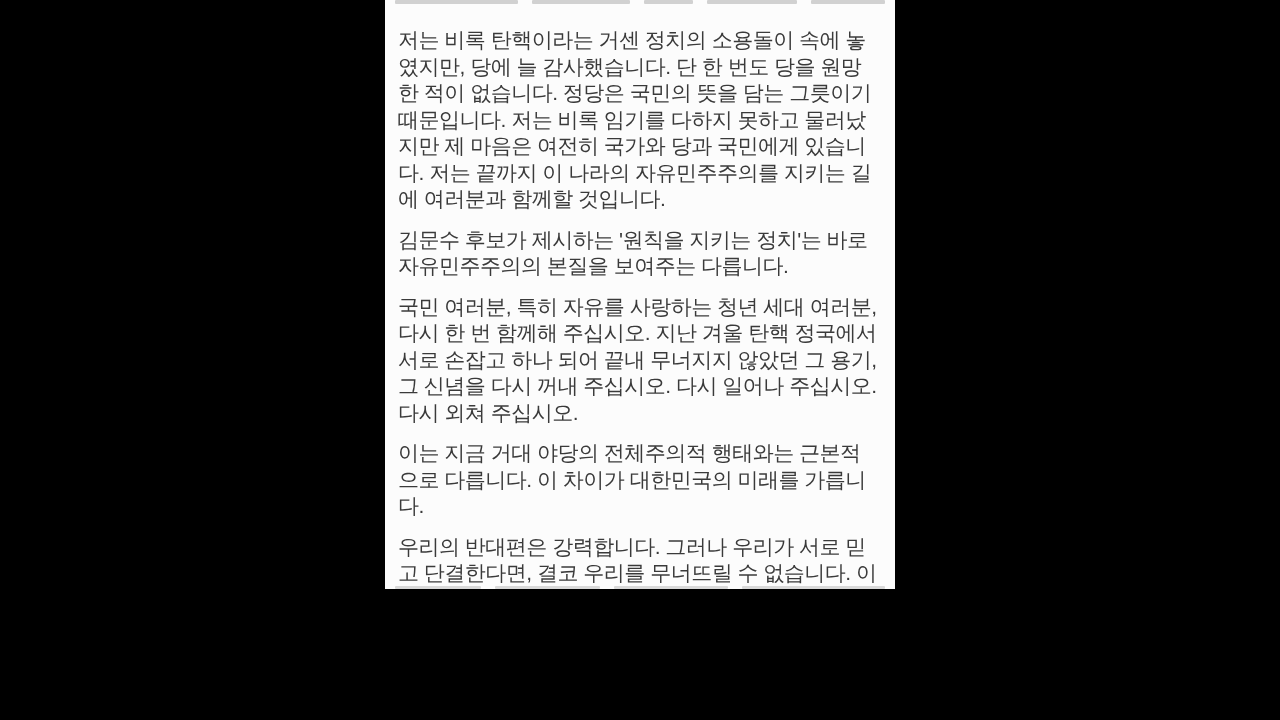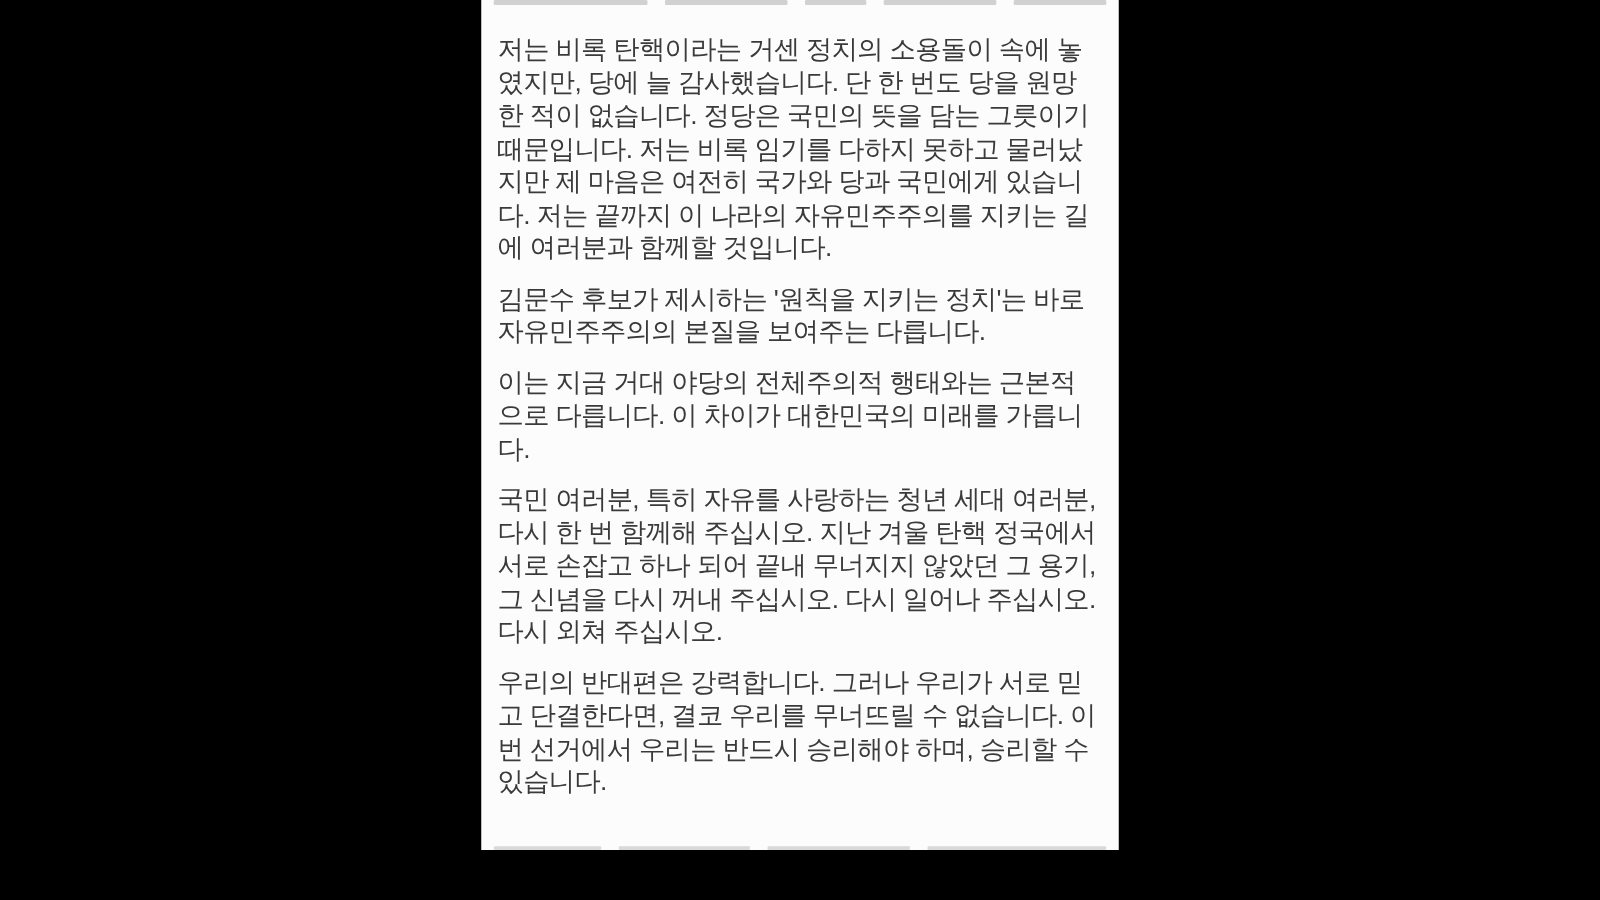--- a/index.html
+++ b/index.html
@@ -19,21 +19,21 @@
     background: #000000;
   }
   .letterbox.left  { left: 0; width: 385px; }
   .letterbox.right { left: 895px; width: 385px; }
 
   .doc-panel {
     position: absolute;
     left: 385px;
     top: 0;
     width: 510px;
-    height: 680px;
+    height: 589px;
     background: #fcfcfc;
     overflow: hidden;
   }
 
   
   .clip-strip {
     position: absolute;
     left: 0;
     width: 100%;
     display: flex;
@@ -85,22 +85,22 @@
     <span class="w3"></span>
       <span class="w1"></span>
       <span class="w4"></span>
       <span class="w5"></span>
       <span class="w2"></span>
   </div>
 
   <div class="doc-content" style="color: rgb(58, 58, 58);">
     <p>저는 비록 탄핵이라는 거센 정치의 소용돌이 속에 놓였지만, 당에 늘 감사했습니다. 단 한 번도 당을 원망한 적이 없습니다. 정당은 국민의 뜻을 담는 그릇이기 때문입니다. 저는 비록 임기를 다하지 못하고 물러났지만 제 마음은 여전히 국가와 당과 국민에게 있습니다. 저는 끝까지 이 나라의 자유민주주의를 지키는 길에 여러분과 함께할 것입니다.</p>
     <p>김문수 후보가 제시하는 '원칙을 지키는 정치'는 바로 자유민주주의의 본질을 보여주는 다릅니다.</p>
+    <p>국민 여러분, 특히 자유를 사랑하는 청년 세대 여러분, 다시 한 번 함께해 주십시오. 지난 겨울 탄핵 정국에서 서로 손잡고 하나 되어 끝내 무너지지 않았던 그 용기, 그 신념을 다시 꺼내 주십시오. 다시 일어나 주십시오. 다시 외쳐 주십시오.</p>
     <p>이는 지금 거대 야당의 전체주의적 행태와는 근본적으로 다릅니다. 이 차이가 대한민국의 미래를 가릅니다.</p>
-    <p>국민 여러분, 특히 자유를 사랑하는 청년 세대 여러분, 다시 한 번 함께해 주십시오. 지난 겨울 탄핵 정국에서 서로 손잡고 하나 되어 끝내 무너지지 않았던 그 용기, 그 신념을 다시 꺼내 주십시오. 다시 일어나 주십시오. 다시 외쳐 주십시오.</p>
     <p>우리의 반대편은 강력합니다. 그러나 우리가 서로 믿고 단결한다면, 결코 우리를 무너뜨릴 수 없습니다. 이번 선거에서 우리는 반드시 승리해야 하며, 승리할 수 있습니다.</p>
 
   </div>
 
   <div class="clip-strip bottom">
     <span class="w2"></span>
       <span class="w5"></span>
       <span class="w1"></span>
       <span class="w3"></span>
   </div>

